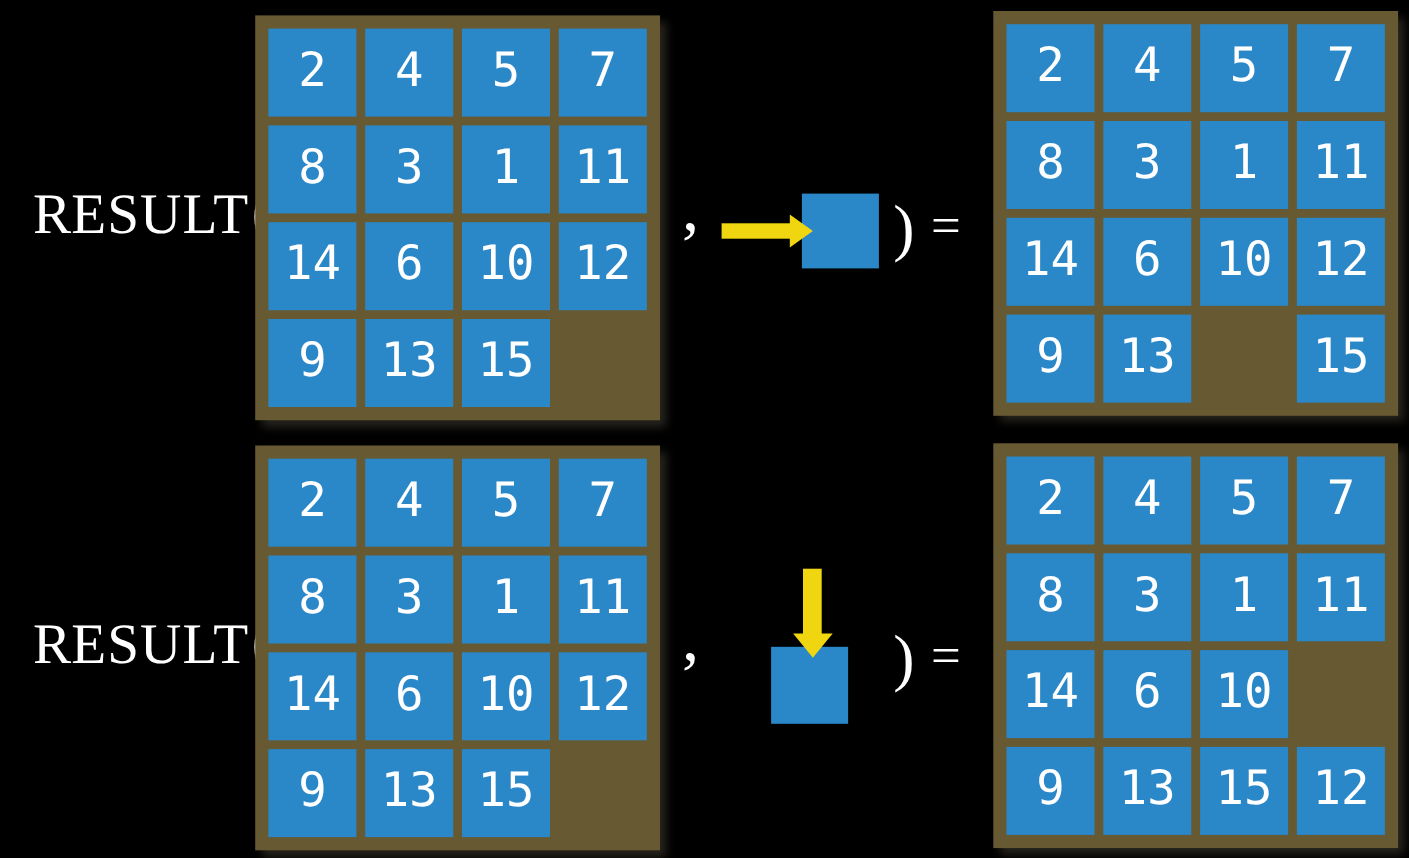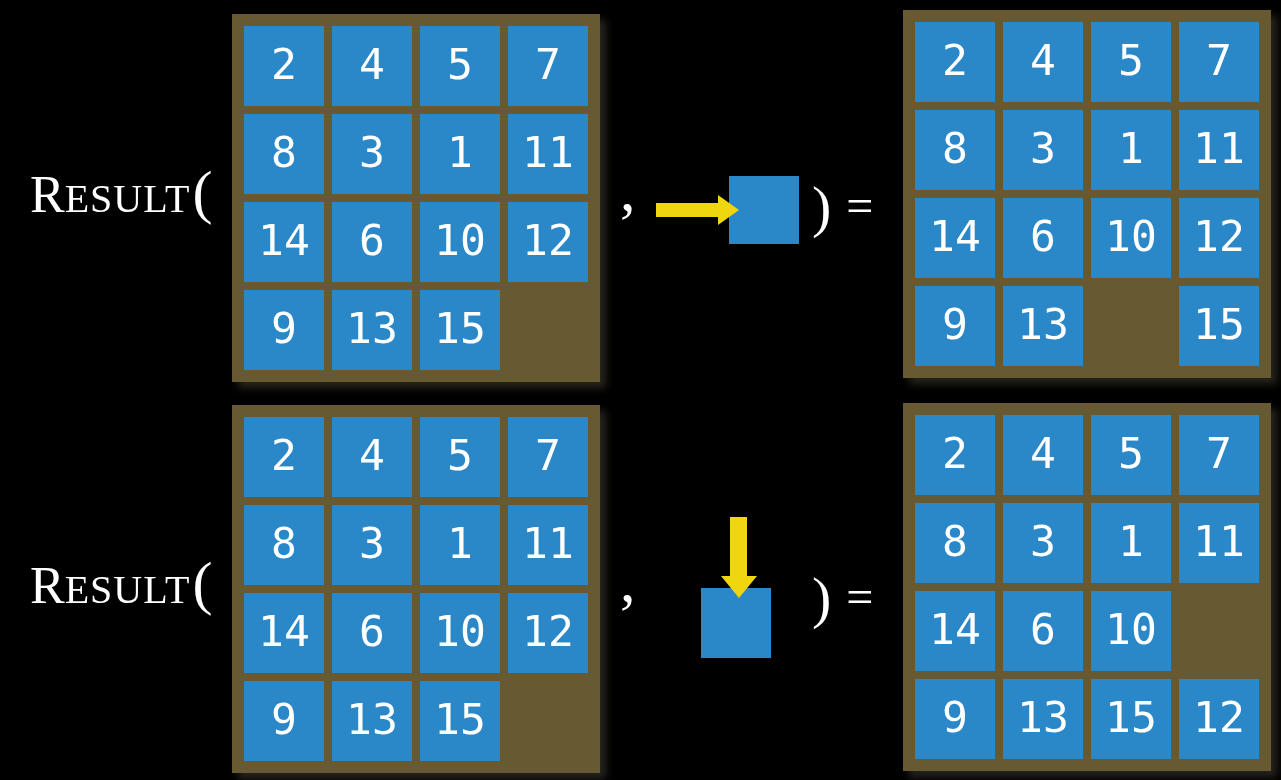--- a/index.html
+++ b/index.html
@@ -33,21 +33,21 @@
     padding-bottom:4px;box-sizing:border-box;
   }
   .tile.empty{background:transparent;}
   
   .func-label{
     position:absolute;
     color:var(--number-white,#fff);
     white-space:nowrap;
   }
   .func-label .cap{font-size:52px;}
-  .func-label .sc{font-size:40px;letter-spacing:1px;}
+  .func-label .sc{font-size:52px;letter-spacing:1px;}
   .func-label .paren{font-size:60px;margin-left:2px;}
   
   .comma{
     position:absolute;
     color:var(--number-white,#fff);
     font-size:62px;line-height:1;
   }
   .close-eq{
     position:absolute;
     height:70px;

